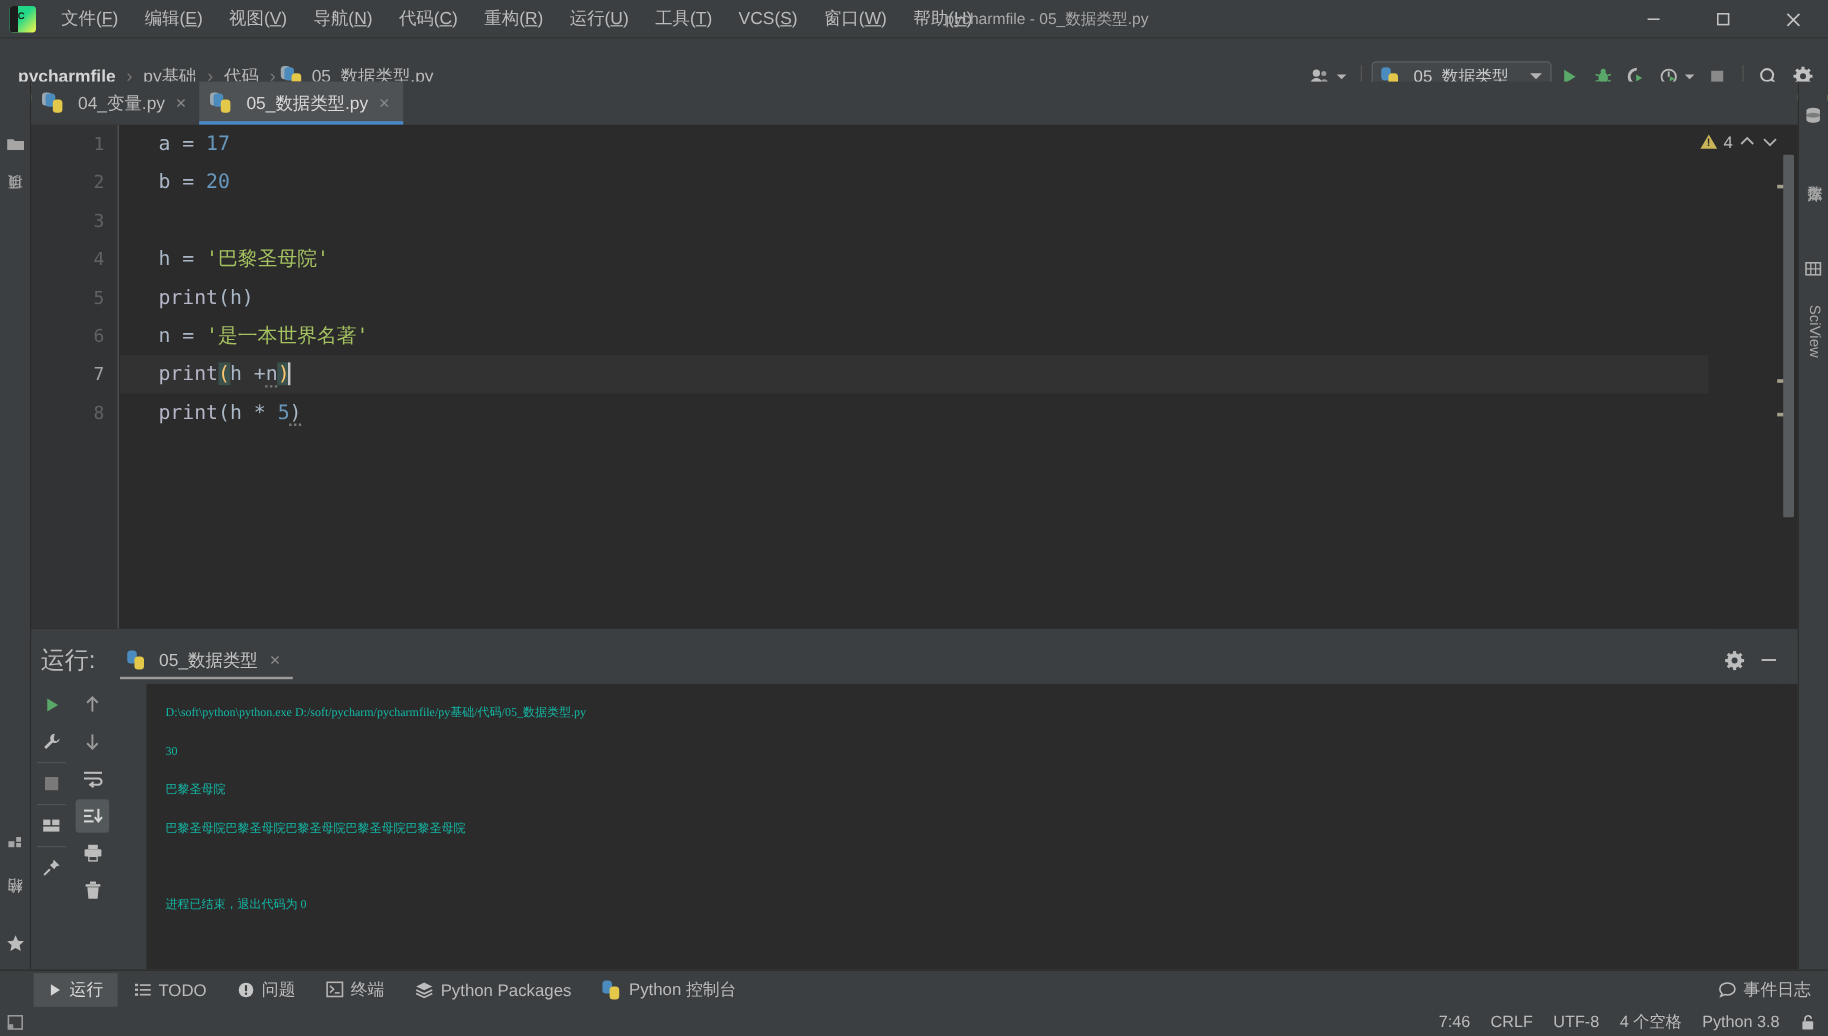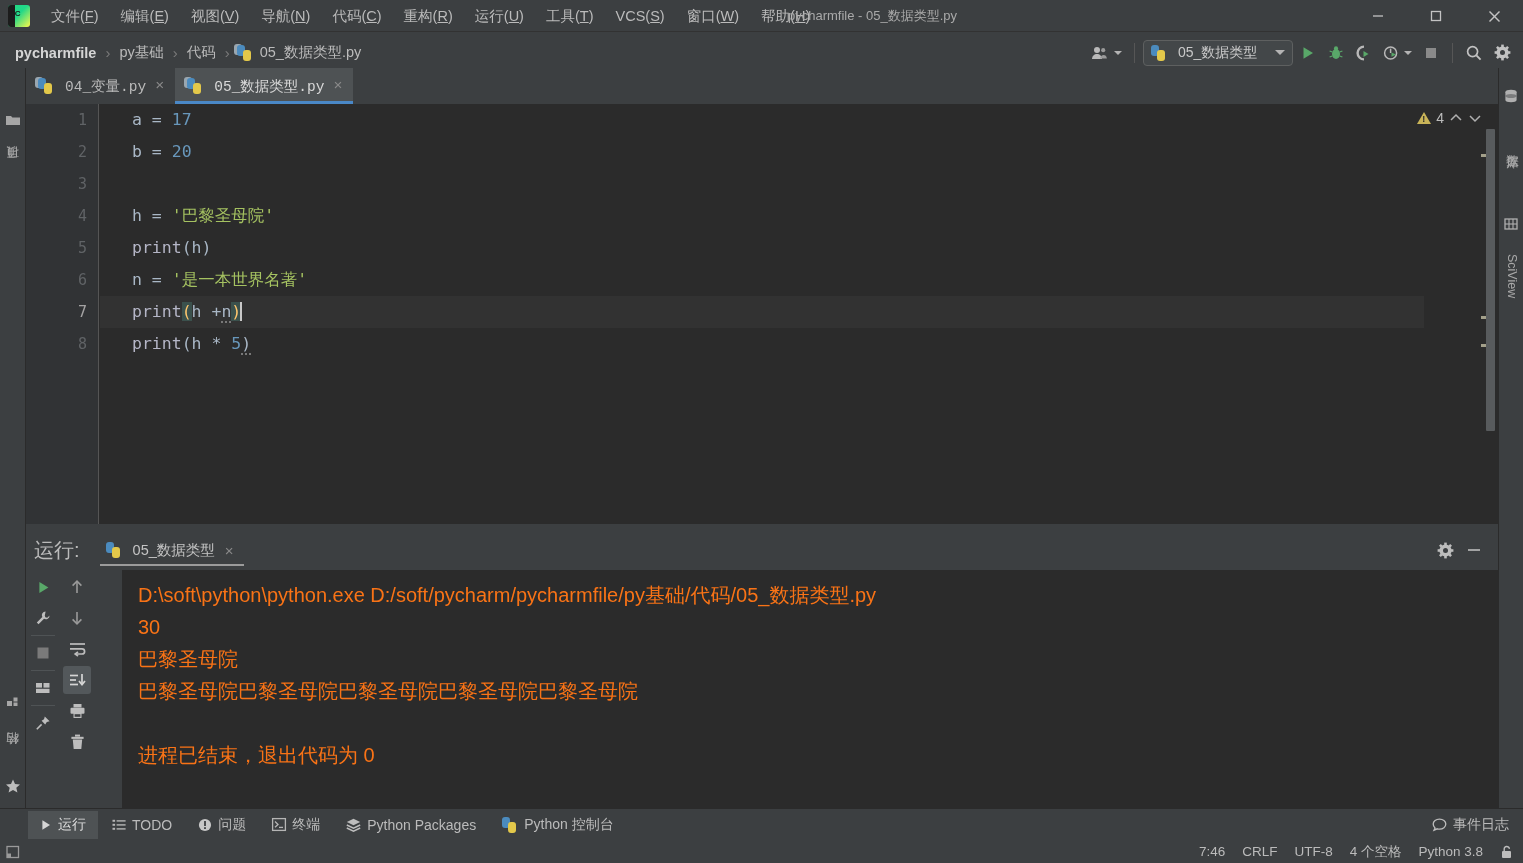--- a/index.html
+++ b/index.html
@@ -42,23 +42,23 @@
   .win-title {
     position: absolute; left: 788px; top: 7px;
     font-size: 13px; color: #a9a9a9; white-space: nowrap;
   }
   .win-controls { position: absolute; right: 0; top: 0; display: flex; height: 32px; }
   .wc { width: 58px; height: 32px; display: flex; align-items: center; justify-content: center; }
   .wc svg { display: block; }
 
   
   .navbar {
-    position: absolute; left: 0; top: 36px; width: 1523px; height: 36px;
+    position: absolute; left: 0; top: 48px; width: 1523px; height: 36px;
     background: #3c3f41; display: flex; align-items: center;
-    border-bottom: 3px solid #bef264;
+    border-bottom: 5px solid #bef264;
   }
   .crumbs { display: flex; align-items: center; padding-left: 13px; }
   .crumb { font-size: 14.5px; color: #bbbbbb; white-space: nowrap; padding: 2px 2px; }
   .crumb.root { font-weight: bold; color: #d5d5d5; }
   .crumb-sep { color: #7a7a7a; font-size: 15px; padding: 0 7px; }
   .py-ico {
     width: 16px; height: 16px; display: inline-block; position: relative;
     margin-right: 5px; vertical-align: -3px; flex: none;
   }
   .py-ico i {
@@ -105,21 +105,21 @@
   }
 
   
   .tabsbar {
     position: absolute; left: 26px; top: 68px; width: 1472px; height: 36px;
     background: #3c3f41; display: flex; align-items: flex-end;
   }
   .tab {
     display: flex; align-items: center; gap: 6px; height: 36px;
     padding: 0 11px 0 12px; font-size: 14.5px; color: #bbbbbb;
-    position: relative; white-space: nowrap; font-family: Liberation Mono, monospace;
+    position: relative; white-space: nowrap;
   }
   .tab.active { background: #4e5254; color: #d9d9d9; }
   .tab.active::after {
     content: ""; position: absolute; left: 0; bottom: 0; width: 100%; height: 3px;
     background: #4a88c7;
   }
   .tab .x { color: #8a8a8a; font-size: 15px; margin-left: 3px; line-height: 1; }
 
   
   .editor {
@@ -213,22 +213,22 @@
     align-items: center; justify-content: center; border-radius: 3px;
   }
   .rt-btn.sel { background: #53585b; }
   .rt-div { width: 24px; height: 1px; background: #4f5355; margin: 3px auto; }
 
   .console {
     position: absolute; left: 96px; top: 40px; width: 1376px; height: 238px;
     background: #2b2b2b; padding: 9px 12px 0 16px; overflow: hidden;
   }
   .cl {
-    font-family: Liberation Sans, sans-serif;
-    font-size: 20px; color: #f97316; line-height: 32px; white-space: pre;
+    font-family: Liberation Serif, serif;
+    font-size: 10px; color: #14b8a6; line-height: 32px; white-space: pre;
   }
   .con-scroll {
     position: absolute; right: 2px; top: 42px; width: 10px; height: 232px; background: #2b2b2b;
   }
 
   
   .toolwin-bar {
     position: absolute; left: 0; top: 808px; width: 1523px; height: 32px;
     background: #3c3f41; display: flex; align-items: center;
     border-top: 1px solid #2b2b2b;

